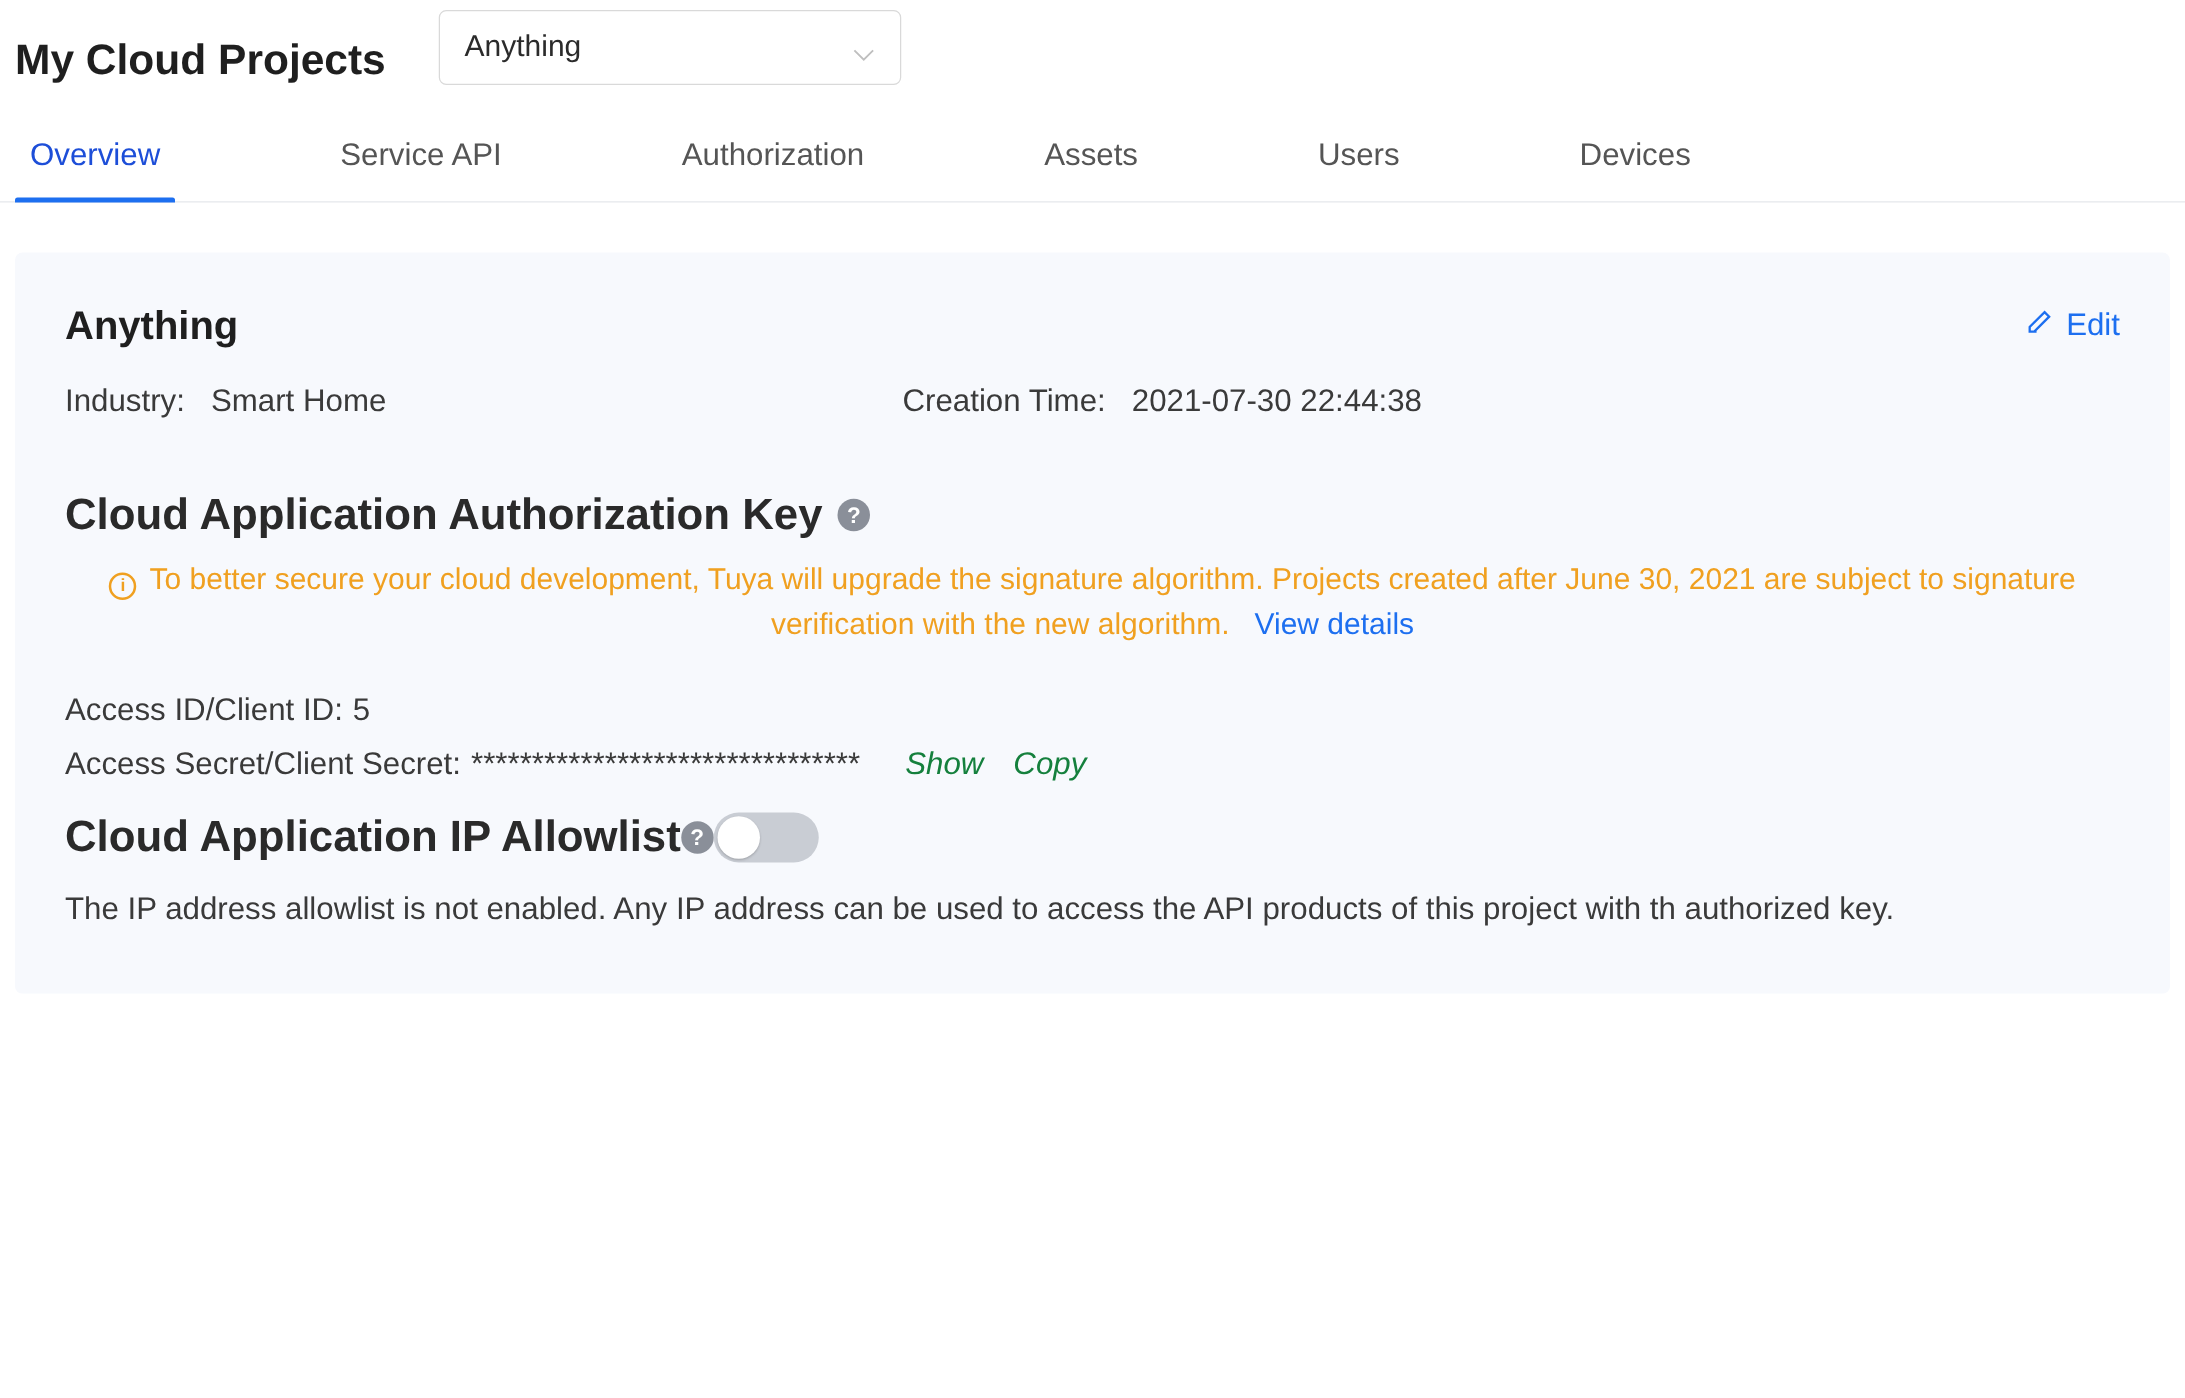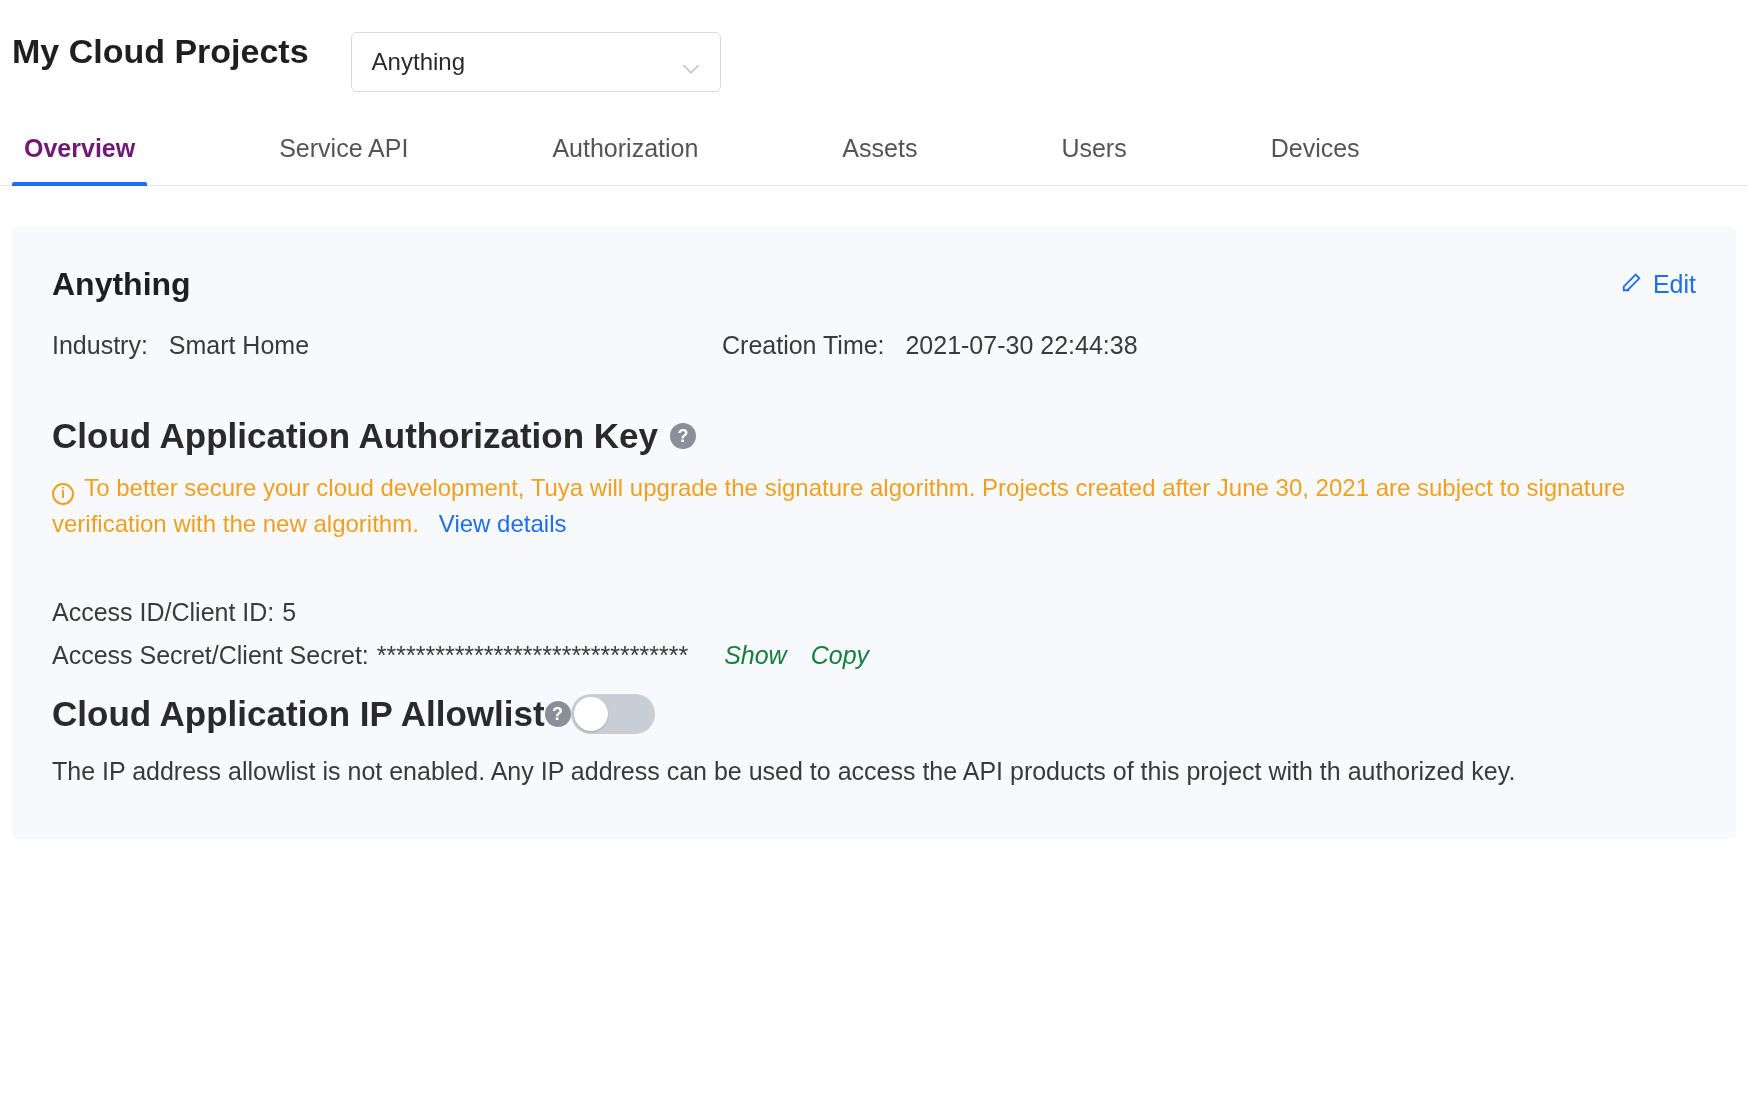--- a/index.html
+++ b/index.html
@@ -8,23 +8,22 @@
   background: #ffffff;
   color: #1f1f1f;
   width: 1748px;
   font-size: 24px;
 }
 .container { width: 100%; }
 
 
 .header-row {
   display: flex;
-  align-items: flex-start;
+  align-items: flex-end;
   padding: 8px 12px 24px 12px;
-  margin-top: 24px;
 }
 .page-title {
   font-size: 34px;
   font-weight: 700;
   color: #1f1f1f;
   margin-right: 42px;
 }
 .project-select {
   width: 370px;
   height: 60px;
@@ -53,22 +52,22 @@
   gap: 120px;
 }
 .tab {
   padding: 18px 12px 22px;
   font-size: 25px;
   color: #555;
   cursor: pointer;
   position: relative;
 }
 .tab.active {
-  color: #701a75;
-  font-weight: 700;
+  color: #1d4ed8;
+  font-weight: 400;
 }
 .tab.active::after {
   content: "";
   position: absolute;
   left: 0; right: 0; bottom: -1px;
   height: 4px;
   background: #1d6ff0;
   border-radius: 2px 2px 0 0;
 }
 
@@ -128,21 +127,22 @@
   display: inline-flex;
   align-items: center; justify-content: center;
   cursor: help;
 }
 
 
 .notice {
   color: #f0a020;
   font-size: 24px;
   line-height: 1.5;
-  margin-bottom: 56px;
+  margin-bottom: 36px;
+  text-align: center;
 }
 .notice .info-icon {
   display: inline-flex;
   width: 22px; height: 22px;
   border: 2px solid #f0a020;
   border-radius: 50%;
   align-items: center; justify-content: center;
   font-size: 14px;
   font-weight: 700;
   color: #f0a020;

